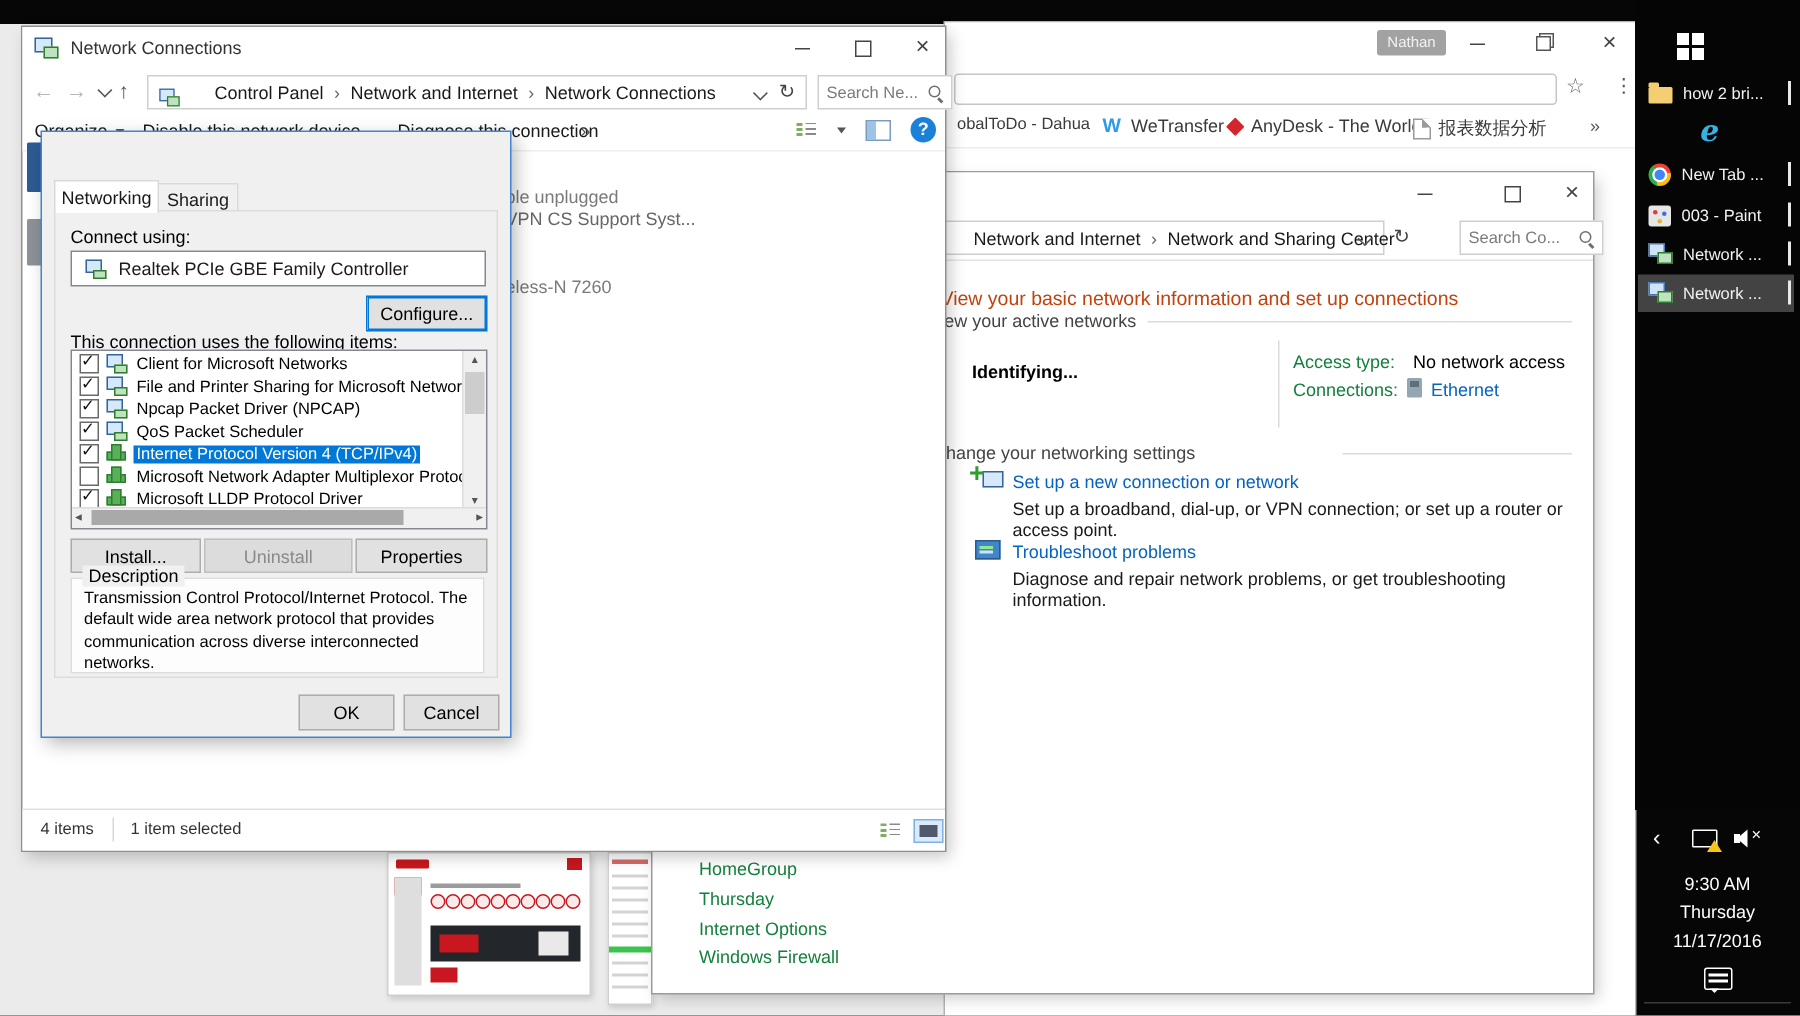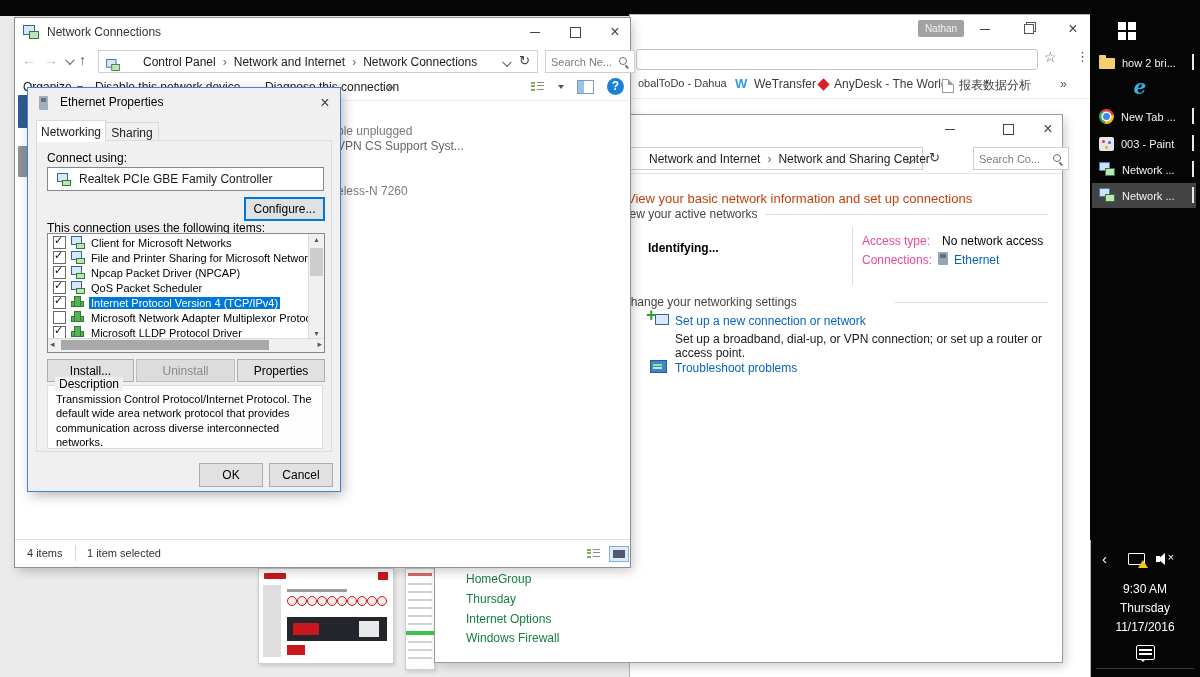--- a/index.html
+++ b/index.html
@@ -60,21 +60,21 @@
   .searchbox{position:absolute;top:4px;height:21px;border:1px solid #cfcfcf;background:#fff;display:flex;align-items:center;
      justify-content:space-between;padding:0 5px;color:#7b7b7b;font-size:11px;white-space:nowrap}
   .mag{position:relative;width:11px;height:11px;flex:none}
   .mag::before{content:"";position:absolute;left:1px;top:1px;width:6px;height:6px;border:1.3px solid #6e6e6e;border-radius:50%}
   .mag::after{content:"";position:absolute;right:0px;bottom:0px;width:4px;height:1.5px;background:#6e6e6e;transform:rotate(45deg)}
   .nsc-heading{position:absolute;left:192px;top:76px;font-size:13px;color:#c2410c}
   .nsc-sub{position:absolute;left:184px;top:92px;color:#444}
   .hline{position:absolute;height:1px;background:#dcdcdc}
   .vline{position:absolute;width:1px;background:#dcdcdc}
   .net-name{position:absolute;left:213px;top:126px;font-weight:bold;color:#000}
-  .lbl{color:#ec4899}
+  .lbl{color:#15803d}
   .nsc-link{color:#0563c1}
   .eth-mini{width:10px;height:13px;background:#95a6b3;border-radius:1px;position:relative}
   .eth-mini::after{content:"";position:absolute;left:2px;top:2px;width:6px;height:4px;background:#5f6f7b}
   .icon-setup{position:absolute;width:22px;height:20px}
   .icon-setup::before{content:"";position:absolute;left:7px;top:3px;width:12px;height:9px;background:#d6e9fb;border:1px solid #35639c}
   .icon-setup::after{content:"+";position:absolute;left:-2px;top:-6px;color:#2f9e2f;font-size:18px;font-weight:bold}
   .icon-trouble{position:absolute;width:22px;height:18px}
   .icon-trouble::before{content:"";position:absolute;left:2px;top:1px;width:15px;height:11px;background:#3f87c9;border:1px solid #2a5a8a}
   .icon-trouble::after{content:"";position:absolute;left:5px;top:5px;width:9px;height:2px;background:#8fe78f;box-shadow:0 3px 0 #cfe3f6}
   .link-desc{color:#1a1a1a}
@@ -281,20 +281,21 @@
   <div class="abs lbl" style="left:427px;top:138px">Connections:</div>
   <div class="abs eth-mini" style="left:503px;top:137px"></div>
   <div class="abs nsc-link" style="left:519px;top:138px">Ethernet</div>
   <div class="abs" style="left:187px;top:180px;color:#444">Change your networking settings</div>
   <div class="hline" style="left:460px;right:14px;top:187px"></div>
   <div class="icon-setup" style="left:213px;top:196px"></div>
   <div class="abs nsc-link" style="left:240px;top:199px">Set up a new connection or network</div>
   <div class="abs link-desc" style="left:240px;top:217px">Set up a broadband, dial-up, or VPN connection; or set up a router or access point.</div>
   <div class="icon-trouble" style="left:213px;top:244px"></div>
   <div class="abs nsc-link" style="left:240px;top:246px">Troubleshoot problems</div>
+  <div class="abs link-desc" style="left:240px;top:264px">Diagnose and repair network problems, or get troubleshooting information.</div>
   <div class="see-item" style="top:457px">HomeGroup</div>
   <div class="see-item" style="top:477px">Thursday</div>
   <div class="see-item" style="top:497px">Internet Options</div>
   <div class="see-item" style="top:516px">Windows Firewall</div>
 </div>
 
 <div id="nc">
   <div class="titlebar">
     <div class="abs nc-app-icon" style="left:8px;top:7px"></div>
     <div class="abs" style="left:32px;top:7px;color:#333">Network Connections</div>
@@ -341,25 +342,20 @@
   <div class="statusbar">
     <div class="sb-text" style="left:12px">4 items</div>
     <div class="sb-sep" style="left:60px"></div>
     <div class="sb-text" style="left:72px">1 item selected</div>
     <div class="icon-viewlist" style="left:572px;top:8px"></div>
     <div class="sb-thumbicon" style="left:594px;top:6px"></div>
   </div>
 </div>
 
 <div id="dlg">
-  <div class="titlebar">
-    <div class="plug-icon"></div>
-    <div class="dlg-title">Ethernet Properties</div>
-    <div class="wc wc-close" style="left:282px;height:29px"></div>
-  </div>
   <div class="tab active" style="left:8px;width:68px">Networking</div>
   <div class="tab" style="left:77px;width:52px">Sharing</div>
   <div class="panel">
     <div class="p-label" style="left:10px;top:10px">Connect using:</div>
     <div class="field" style="left:10px;top:26px;width:267px;height:22px">
       <span class="li-icon icon-client"></span>
       <span>Realtek PCIe GBE Family Controller</span>
     </div>
     <div class="btn focus" style="left:207px;top:56px;width:79px;height:22px">Configure...</div>
     <div class="p-label" style="left:10px;top:80px">This connection uses the following items:</div>

